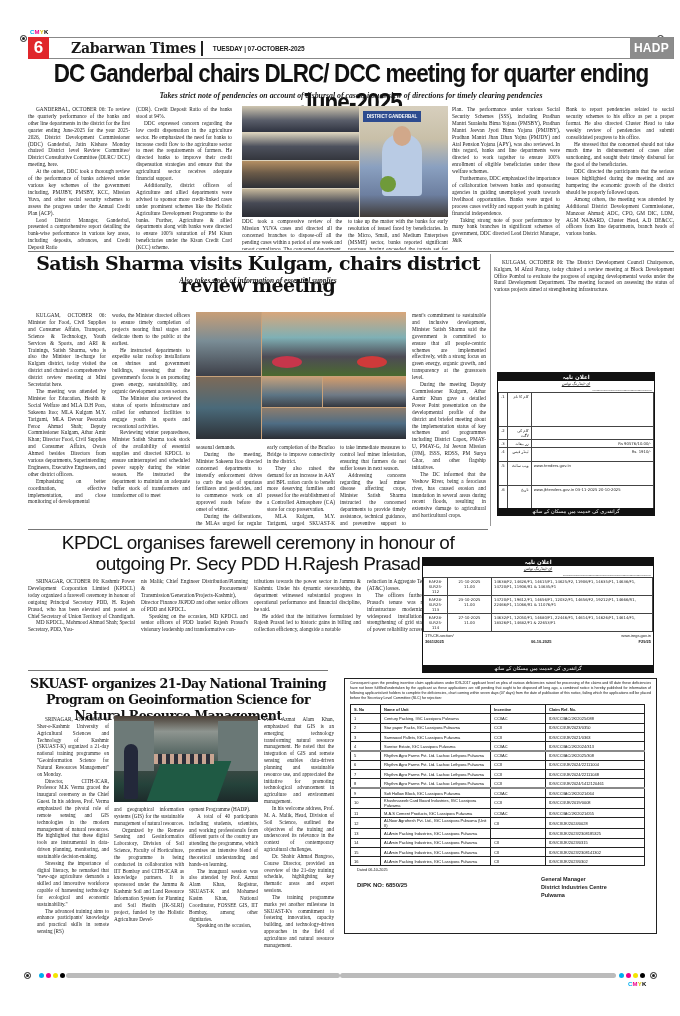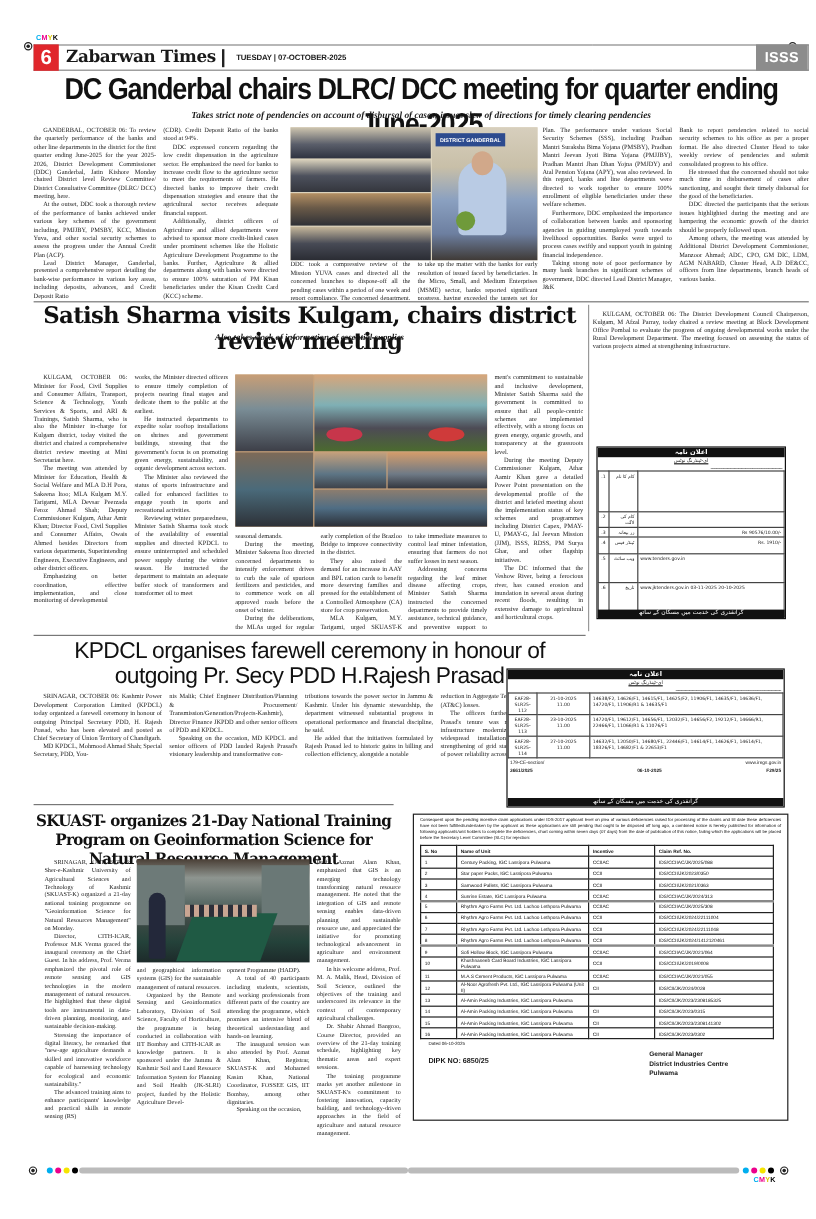--- a/index.html
+++ b/index.html
@@ -7,21 +7,21 @@
   body { position: relative; font-family: "Liberation Serif", serif; color: #1a1a1a; }
 
   .reg-mark { position: absolute; width: 7px; height: 7px; border: 1px solid #222; border-radius: 50%; }
   .reg-mark::after { content: ""; position: absolute; left: 1px; top: 1px; width: 3px; height: 3px; background: #222; border-radius: 50%; }
   .cmyk { position: absolute; font-family: "Liberation Sans", sans-serif; font-weight: bold; font-size: 6px; letter-spacing: 0.2px; }
   .cmyk .c { color: #00aeef; } .cmyk .m { color: #ec008c; } .cmyk .y { color: #d8c400; } .cmyk .k { color: #000; }
 
   
   .masthead { position: absolute; left: 28px; top: 37px; width: 466px; height: 22px; border: 1px solid #888; border-right: none; display: flex; align-items: center; }
   .page-num { width: 21px; height: 22px; margin-top: -1px; margin-left: -1px; background: #e0262b; color: #fff; font-family: "Liberation Sans", sans-serif; font-weight: bold; font-size: 17px; display: flex; align-items: center; justify-content: center; }
-  .paper-name { font-family: "DejaVu Serif", serif; font-weight: bold; font-size: 14px; margin-left: 6px; letter-spacing: -0.3px; }
+  .paper-name { font-family: "DejaVu Serif", serif; font-weight: bold; font-size: 14px; margin-left: 22px; letter-spacing: -0.3px; }
   .mast-sep { width: 2px; height: 15px; background: #222; margin-left: 5px; }
   .mast-date { font-family: "Liberation Sans", sans-serif; font-size: 6.5px; font-weight: bold; margin-left: 10px; letter-spacing: -0.1px; }
   .news-tab { position: absolute; left: 494px; top: 37px; width: 180px; height: 22px; border: 1px solid #888; border-left: none; }
   .news-box { position: absolute; right: 0; top: -1px; width: 43px; height: 22px; background: #8c8c8c; color: #fff; font-family: "Liberation Sans", sans-serif; font-weight: bold; font-size: 12px; display: flex; align-items: center; justify-content: center; letter-spacing: 0.3px; }
 
   
   .hl { position: absolute; text-align: center; font-family: "Liberation Sans", sans-serif; color: #111; }
   .hl-1 { left: 28px; top: 63px; width: 646px; font-size: 22.5px; font-weight: bold; letter-spacing: -0.9px; transform: scaleY(1.12); }
   .dek { position: absolute; text-align: center; font-style: italic; font-weight: bold; font-family: "Liberation Serif", serif; }
   .dek-1 { left: 28px; top: 91px; width: 646px; font-size: 7.8px; }
@@ -82,21 +82,21 @@
   <span class="c">C</span><span class="m">M</span><span class="y">Y</span><span class="k">K</span>
 </div>
 
 <div class="masthead">
   <div class="page-num">6</div>
   <div class="paper-name">Zabarwan Times</div>
   <div class="mast-sep"></div>
   <div class="mast-date">TUESDAY | 07-OCTOBER-2025</div>
 </div>
 <div class="news-tab">
-  <div class="news-box">ISSS</div>
+  <div class="news-box">HADP</div>
 </div>
 
 <div class="hl hl-1">DC Ganderbal chairs DLRC/ DCC meeting for quarter ending June-2025</div>
 <div class="dek dek-1">Takes strict note of pendencies on account of disbursal of cases; issues slew of directions for timely clearing pendencies</div>
 
 <div class="col" style="left:28px;top:106px;width:102px;height:144px;">
   <p class="first">GANDERBAL, OCTOBER 06: To review the quarterly performance of the banks and other line departments in the district for the first quarter ending June-2025 for the year 2025-2026, District Development Commissioner (DDC) Ganderbal, Jatin Kishore Monday chaired District level Review Committee/ District Consultative Committee (DLRC/ DCC) meeting, here.</p>
   <p>At the outset, DDC took a thorough review of the performance of banks achieved under various key schemes of the government including, PMJJBY, PMSBY, KCC, Mission Yuva, and other social security schemes to assess the progress under the Annual Credit Plan (ACP).</p>
   <p>Lead District Manager, Ganderbal, presented a comprehensive report detailing the bank-wise performance in various key areas, including deposits, advances, and Credit Deposit Ratio</p>
 </div>

